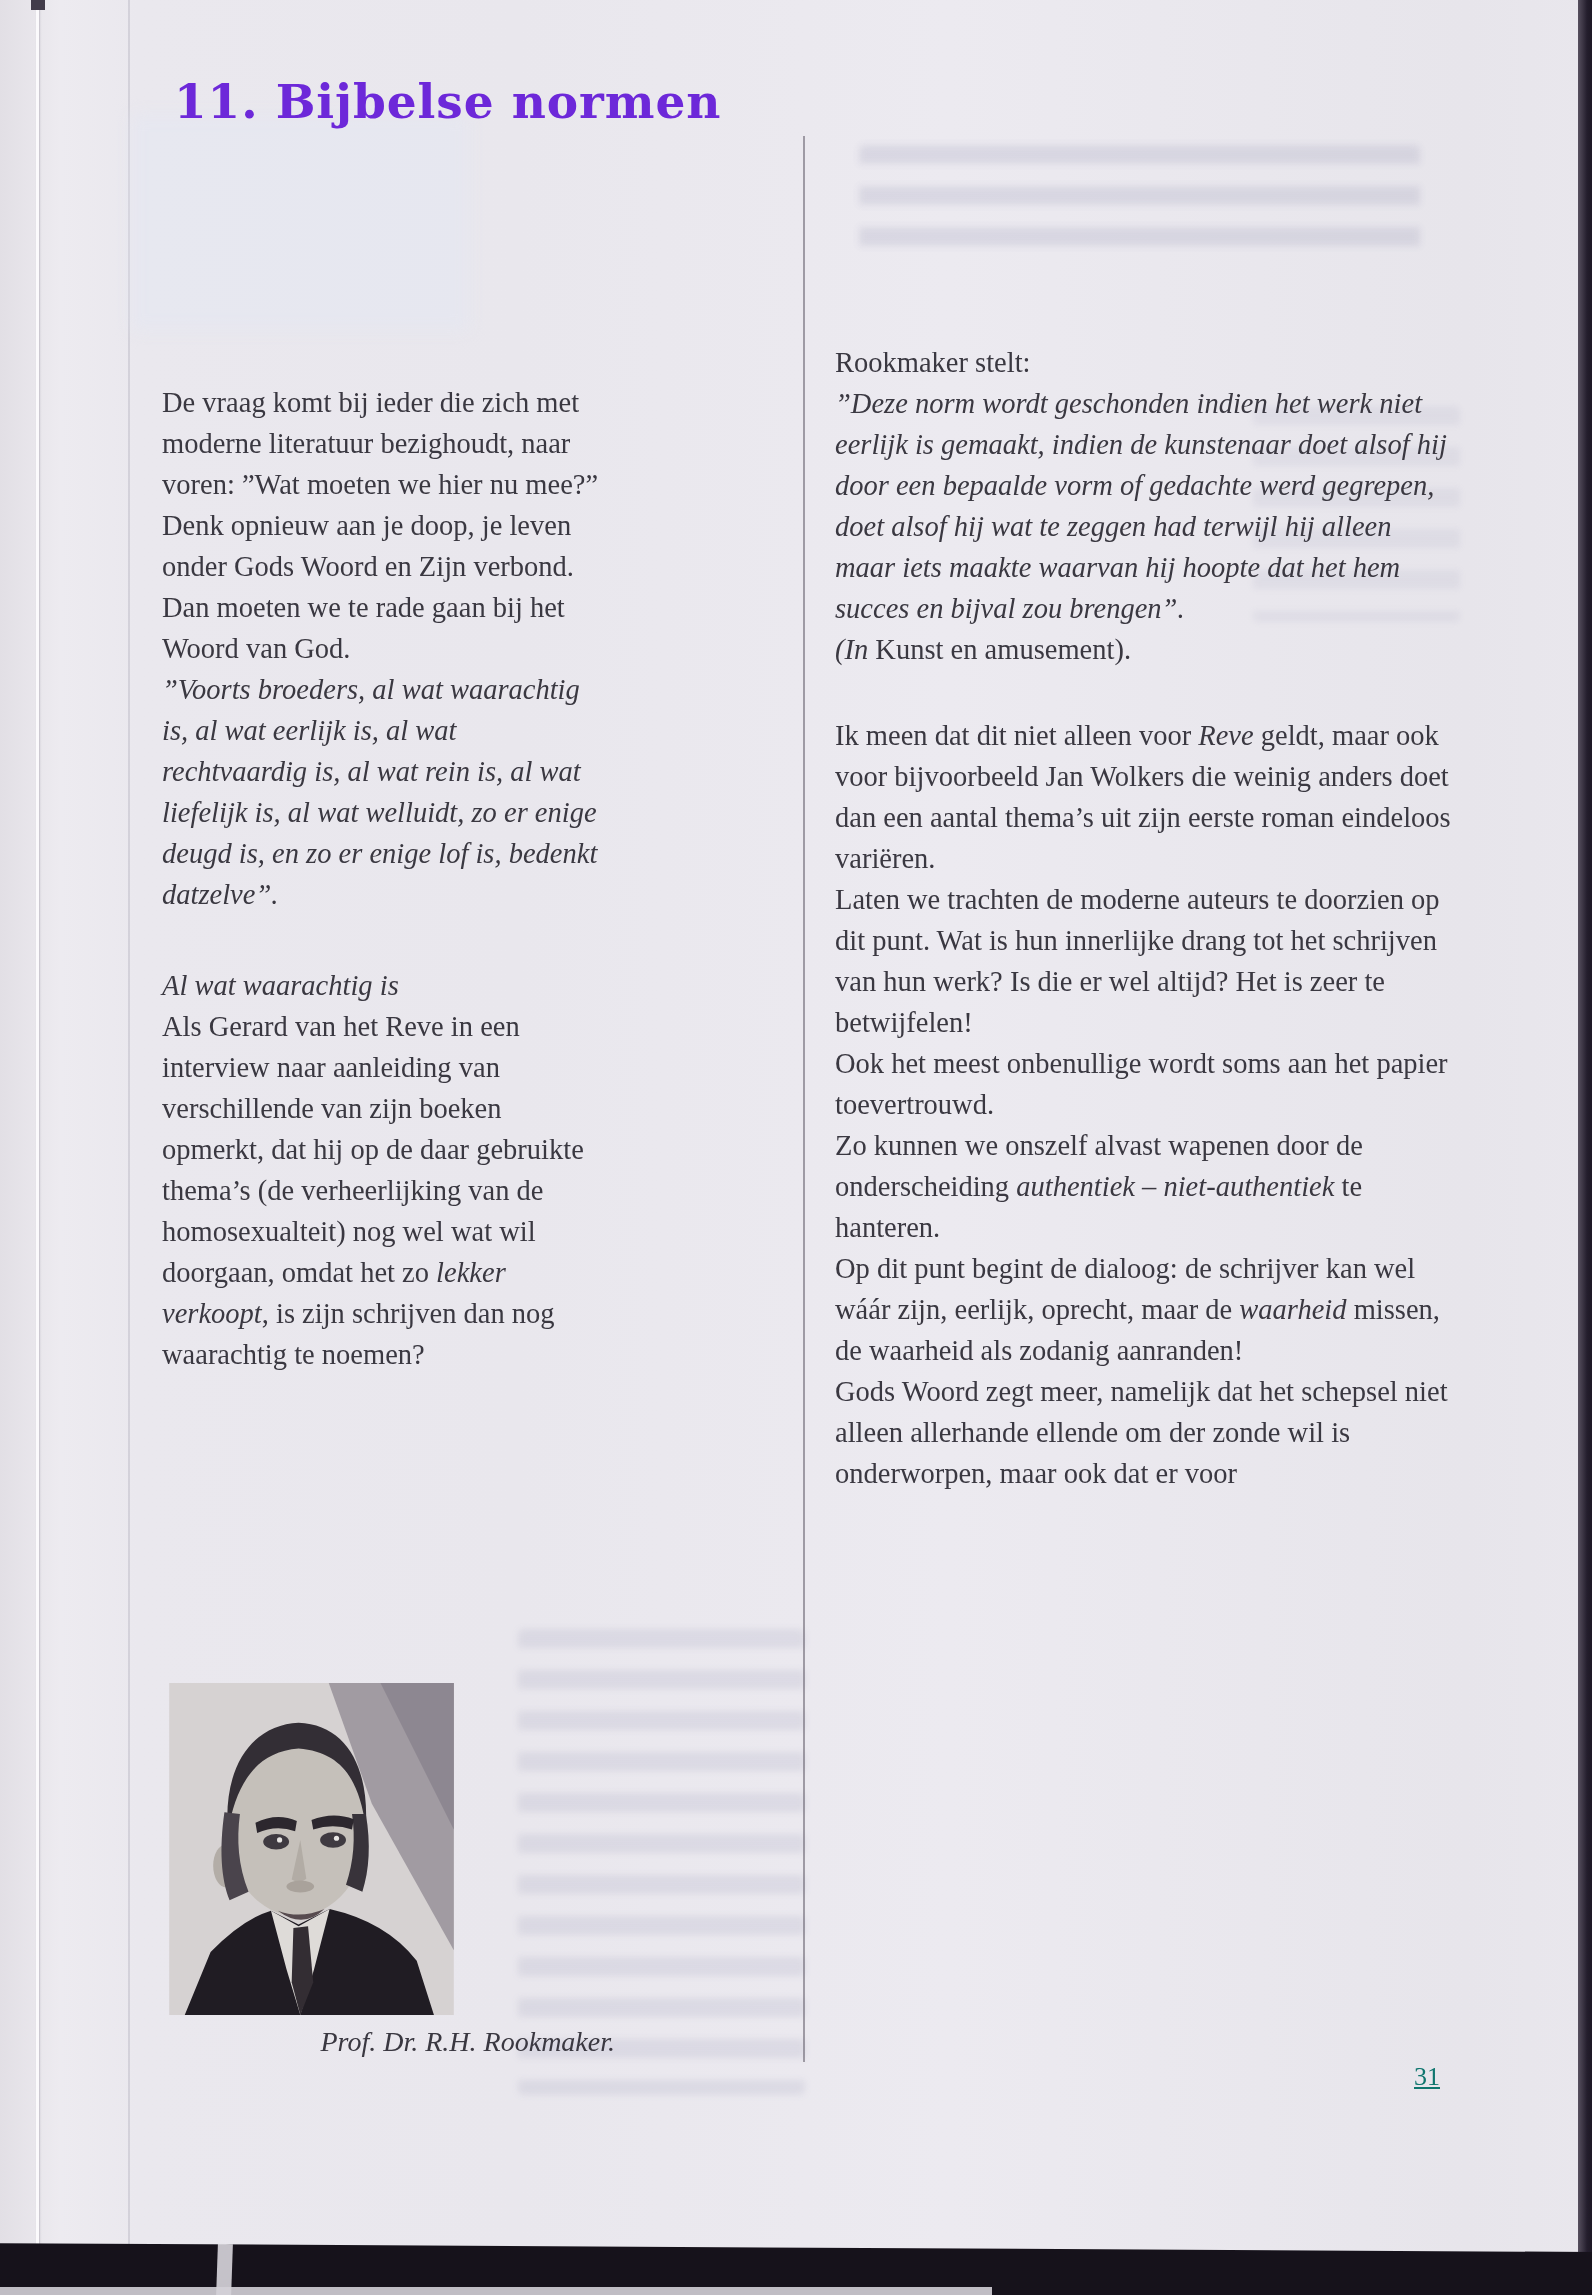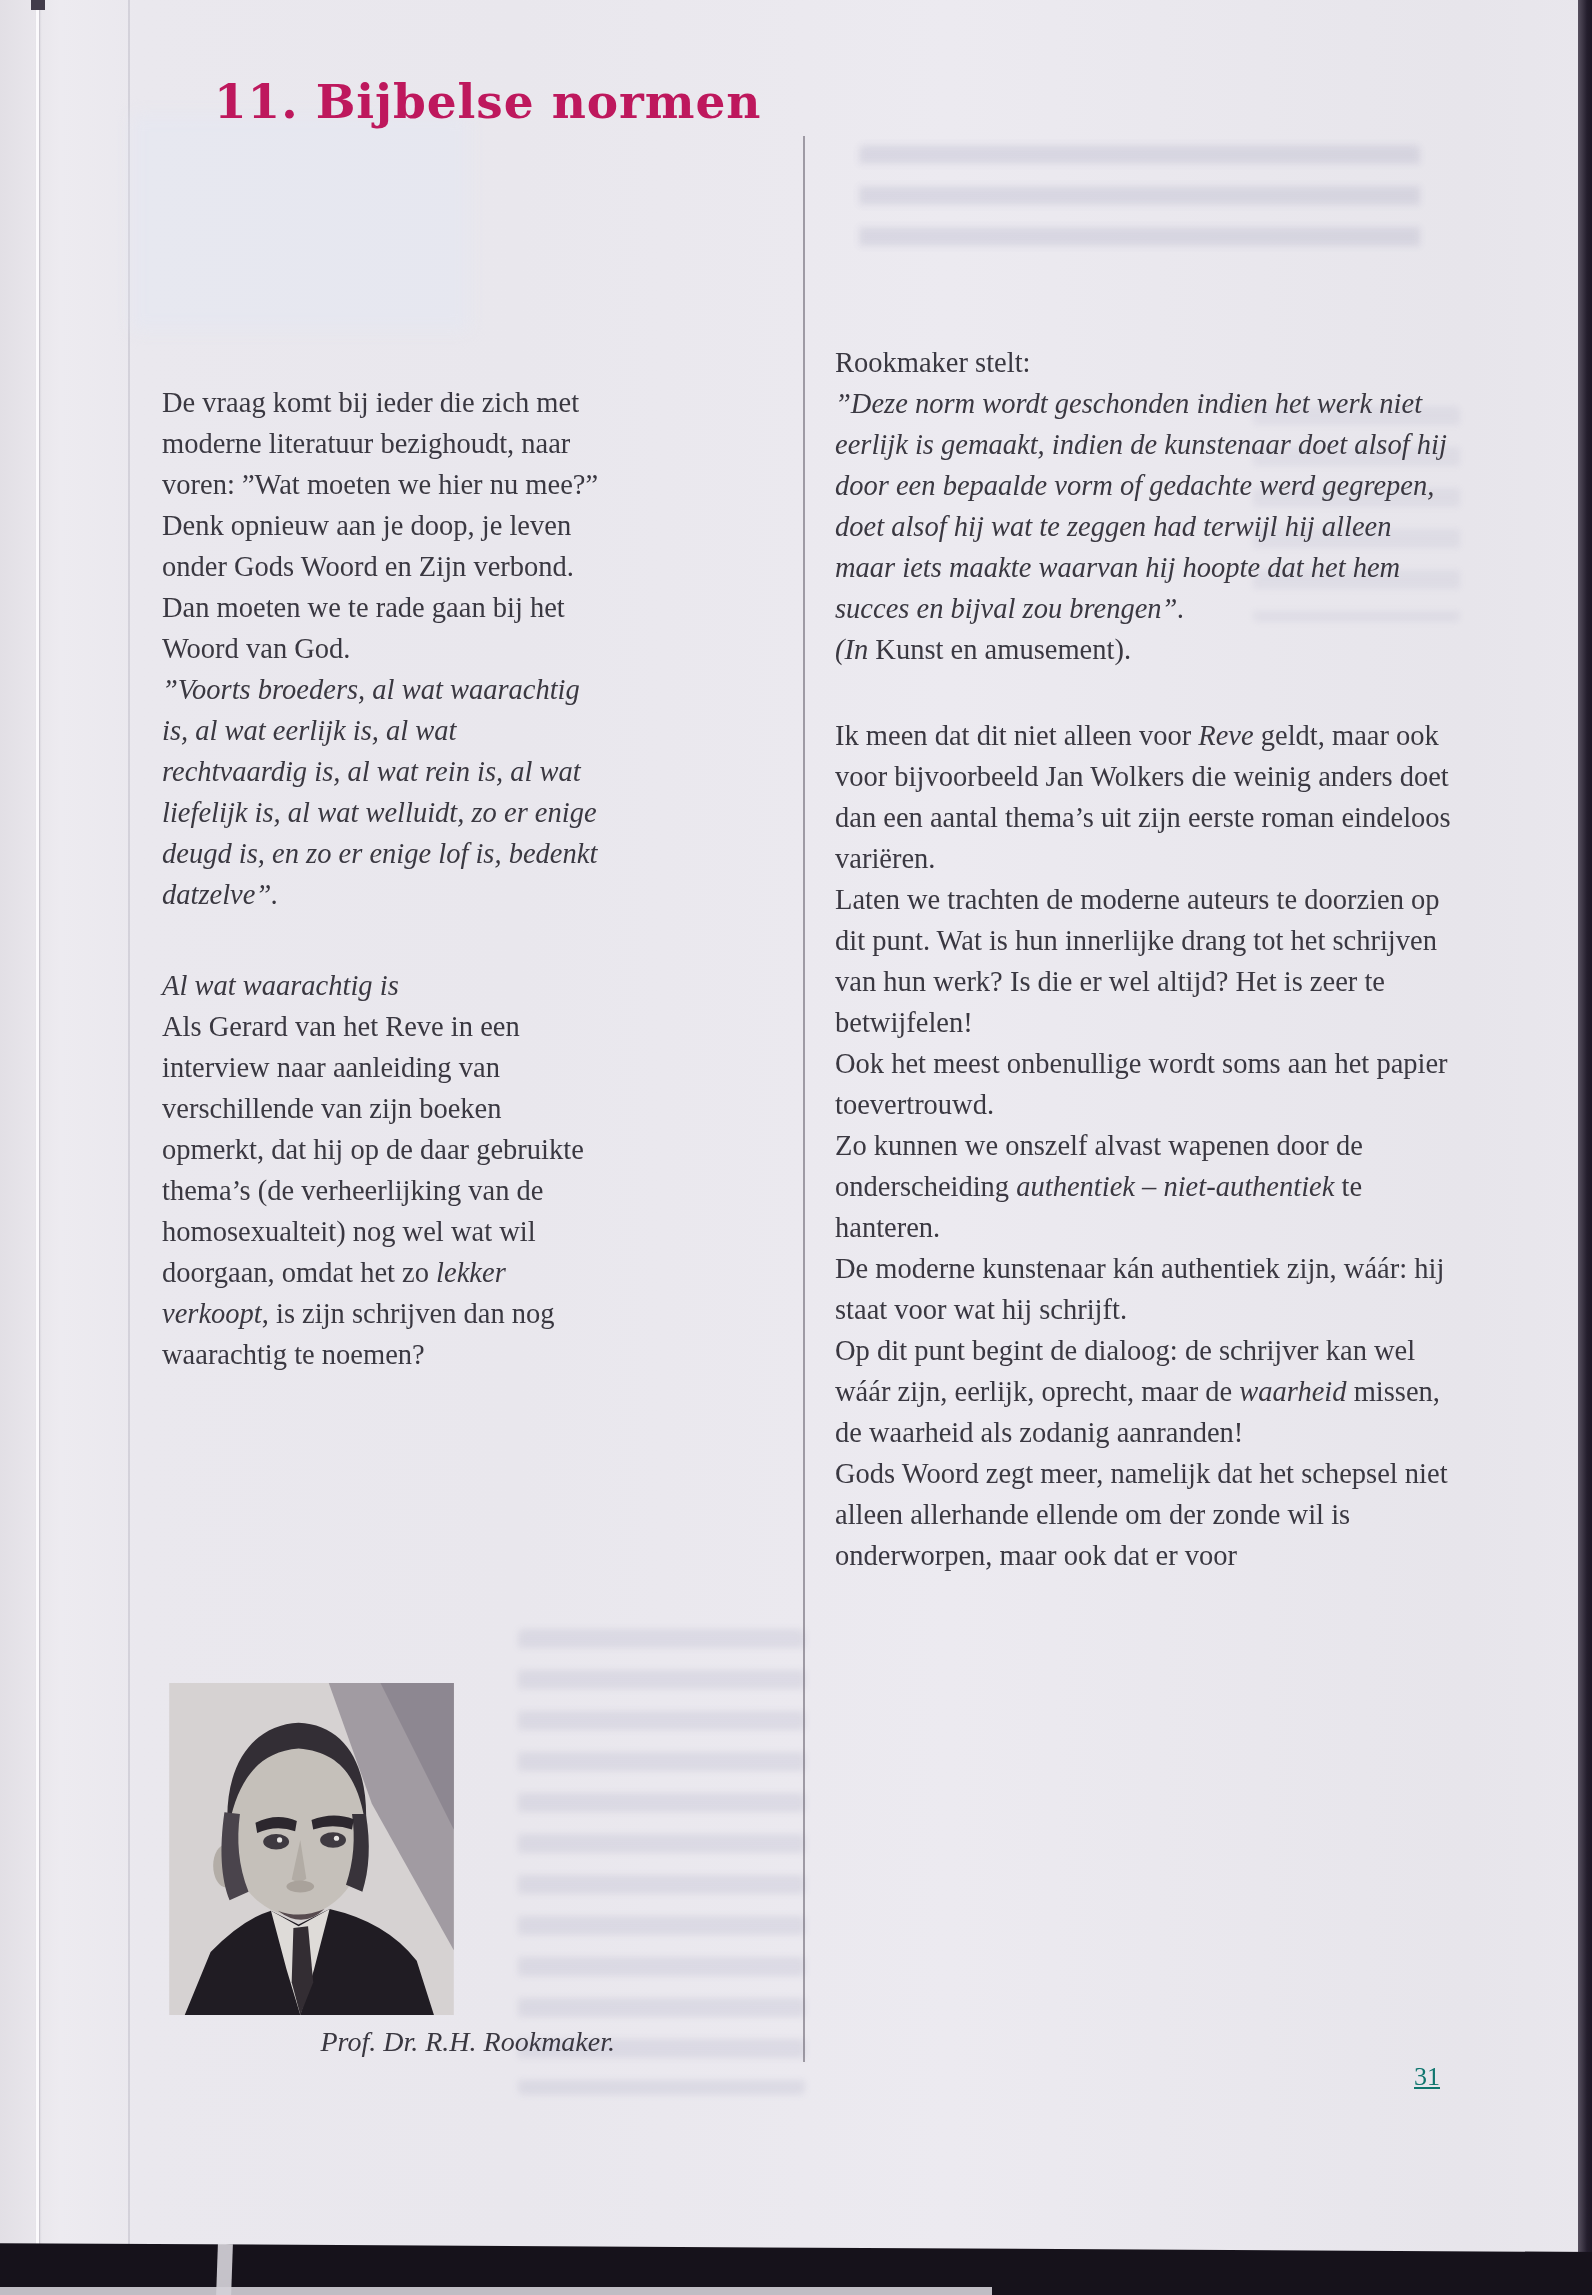--- a/index.html
+++ b/index.html
@@ -20,22 +20,22 @@
   
   .ghost{filter:blur(3.5px);border-radius:5.2px;pointer-events:none;}
   .ghost-lines{background:repeating-linear-gradient(rgba(120,122,158,.20) 0 19px,rgba(0,0,0,0) 19px 41px);}
   .ghost-soft{background:rgba(228,231,243,.55);filter:blur(7.8px);}
   .g-top-right{left:859px;top:145px;width:561px;height:123px;opacity:.8;}
   .g-left-top{left:131px;top:114px;width:338px;height:217px;}
   .g-photo-gap{left:518px;top:1629px;width:287px;height:466px;opacity:.65;}
   .g-right-mid{left:1253px;top:406px;width:207px;height:216px;opacity:.45;}
   
   .title{
-    left:174px;top:74px;width:777px;color:#be185d;
-    font-family:"DejaVu Serif", serif;font-weight:700;font-size:47px;letter-spacing:0.9px;margin-left:40px;
+    left:174px;top:74px;width:777px;color:#6d28d9;
+    font-family:"DejaVu Serif", serif;font-weight:700;font-size:47px;letter-spacing:0.9px;
   }
   .col{color:#3a3841;font-size:28.5px;line-height:41px;}
   .col p{margin:0;}
   .col p.gap-l{margin-top:50px;}
   .col p.gap-r{margin-top:45px;font-family:Liberation Serif, serif;}
   .left-col{left:162px;top:342px;width:445px;margin-top:40px;}
   .right-col{left:835px;top:342px;width:621px;}
   .it{font-style:italic;}
   .divider{left:803px;top:136px;width:1.7px;height:1926px;background:rgba(95,90,102,.55);}
   .photo{left:169px;top:1683px;width:285px;height:332px;}
@@ -70,21 +70,20 @@
     <p><span>Als Gerard van het Reve in een interview naar aanleiding van verschillende van zijn boeken opmerkt, dat hij op de daar gebruikte thema’s (de verheerlijking van de homosexualteit) nog wel wat wil doorgaan, omdat het zo </span><span class="it">lekker verkoopt</span><span>, is zijn schrijven dan nog waarachtig te noemen?</span></p>
   </div>
 <div class="abs col right-col">
     <p><span>Rookmaker stelt:</span></p>
     <p><span class="it">”Deze norm wordt geschonden indien het werk niet eerlijk is gemaakt, indien de kunstenaar doet alsof hij door een bepaalde vorm of gedachte werd gegrepen, doet alsof hij wat te zeggen had terwijl hij alleen maar iets maakte waarvan hij hoopte dat het hem succes en bijval zou brengen”.</span></p>
     <p><span class="it">(In </span><span>Kunst en amusement).</span></p>
     <p class="gap-r"><span>Ik meen dat dit niet alleen voor </span><span class="it">Reve</span><span> geldt, maar ook voor bijvoorbeeld Jan Wolkers die weinig anders doet dan een aantal thema’s uit zijn eerste roman eindeloos variëren.</span></p>
     <p><span>Laten we trachten de moderne auteurs te doorzien op dit punt. Wat is hun innerlijke drang tot het schrijven van hun werk? Is die er wel altijd? Het is zeer te betwijfelen!</span></p>
     <p><span>Ook het meest onbenullige wordt soms aan het papier toevertrouwd.</span></p>
     <p><span>Zo kunnen we onszelf alvast wapenen door de onderscheiding </span><span class="it">authentiek – niet-authentiek</span><span> te hanteren.</span></p>
-    <p><span>De moderne kunstenaar kán authentiek zijn, wáár: hij staat voor wat hij schrijft.</span></p>
     <p><span>Op dit punt begint de dialoog: de schrijver kan wel wáár zijn, eerlijk, oprecht, maar de </span><span class="it">waarheid</span><span> missen, de waarheid als zodanig aanranden!</span></p>
     <p><span>Gods Woord zegt meer, namelijk dat het schepsel niet alleen allerhande ellende om der zonde wil is onderworpen, maar ook dat er voor</span></p>
   </div>
 
 <div class="abs photo">
   <svg width="285" height="332" viewBox="0 0 330 385">
     <rect width="330" height="385" fill="#d6d2d2"></rect>
     <polygon points="185,0 330,0 330,310 235,140" fill="#a19ba2"></polygon>
     <polygon points="245,0 330,0 330,170" fill="#8d8791"></polygon>
     <ellipse cx="66" cy="212" rx="15" ry="25" fill="#b3ada7"></ellipse>

